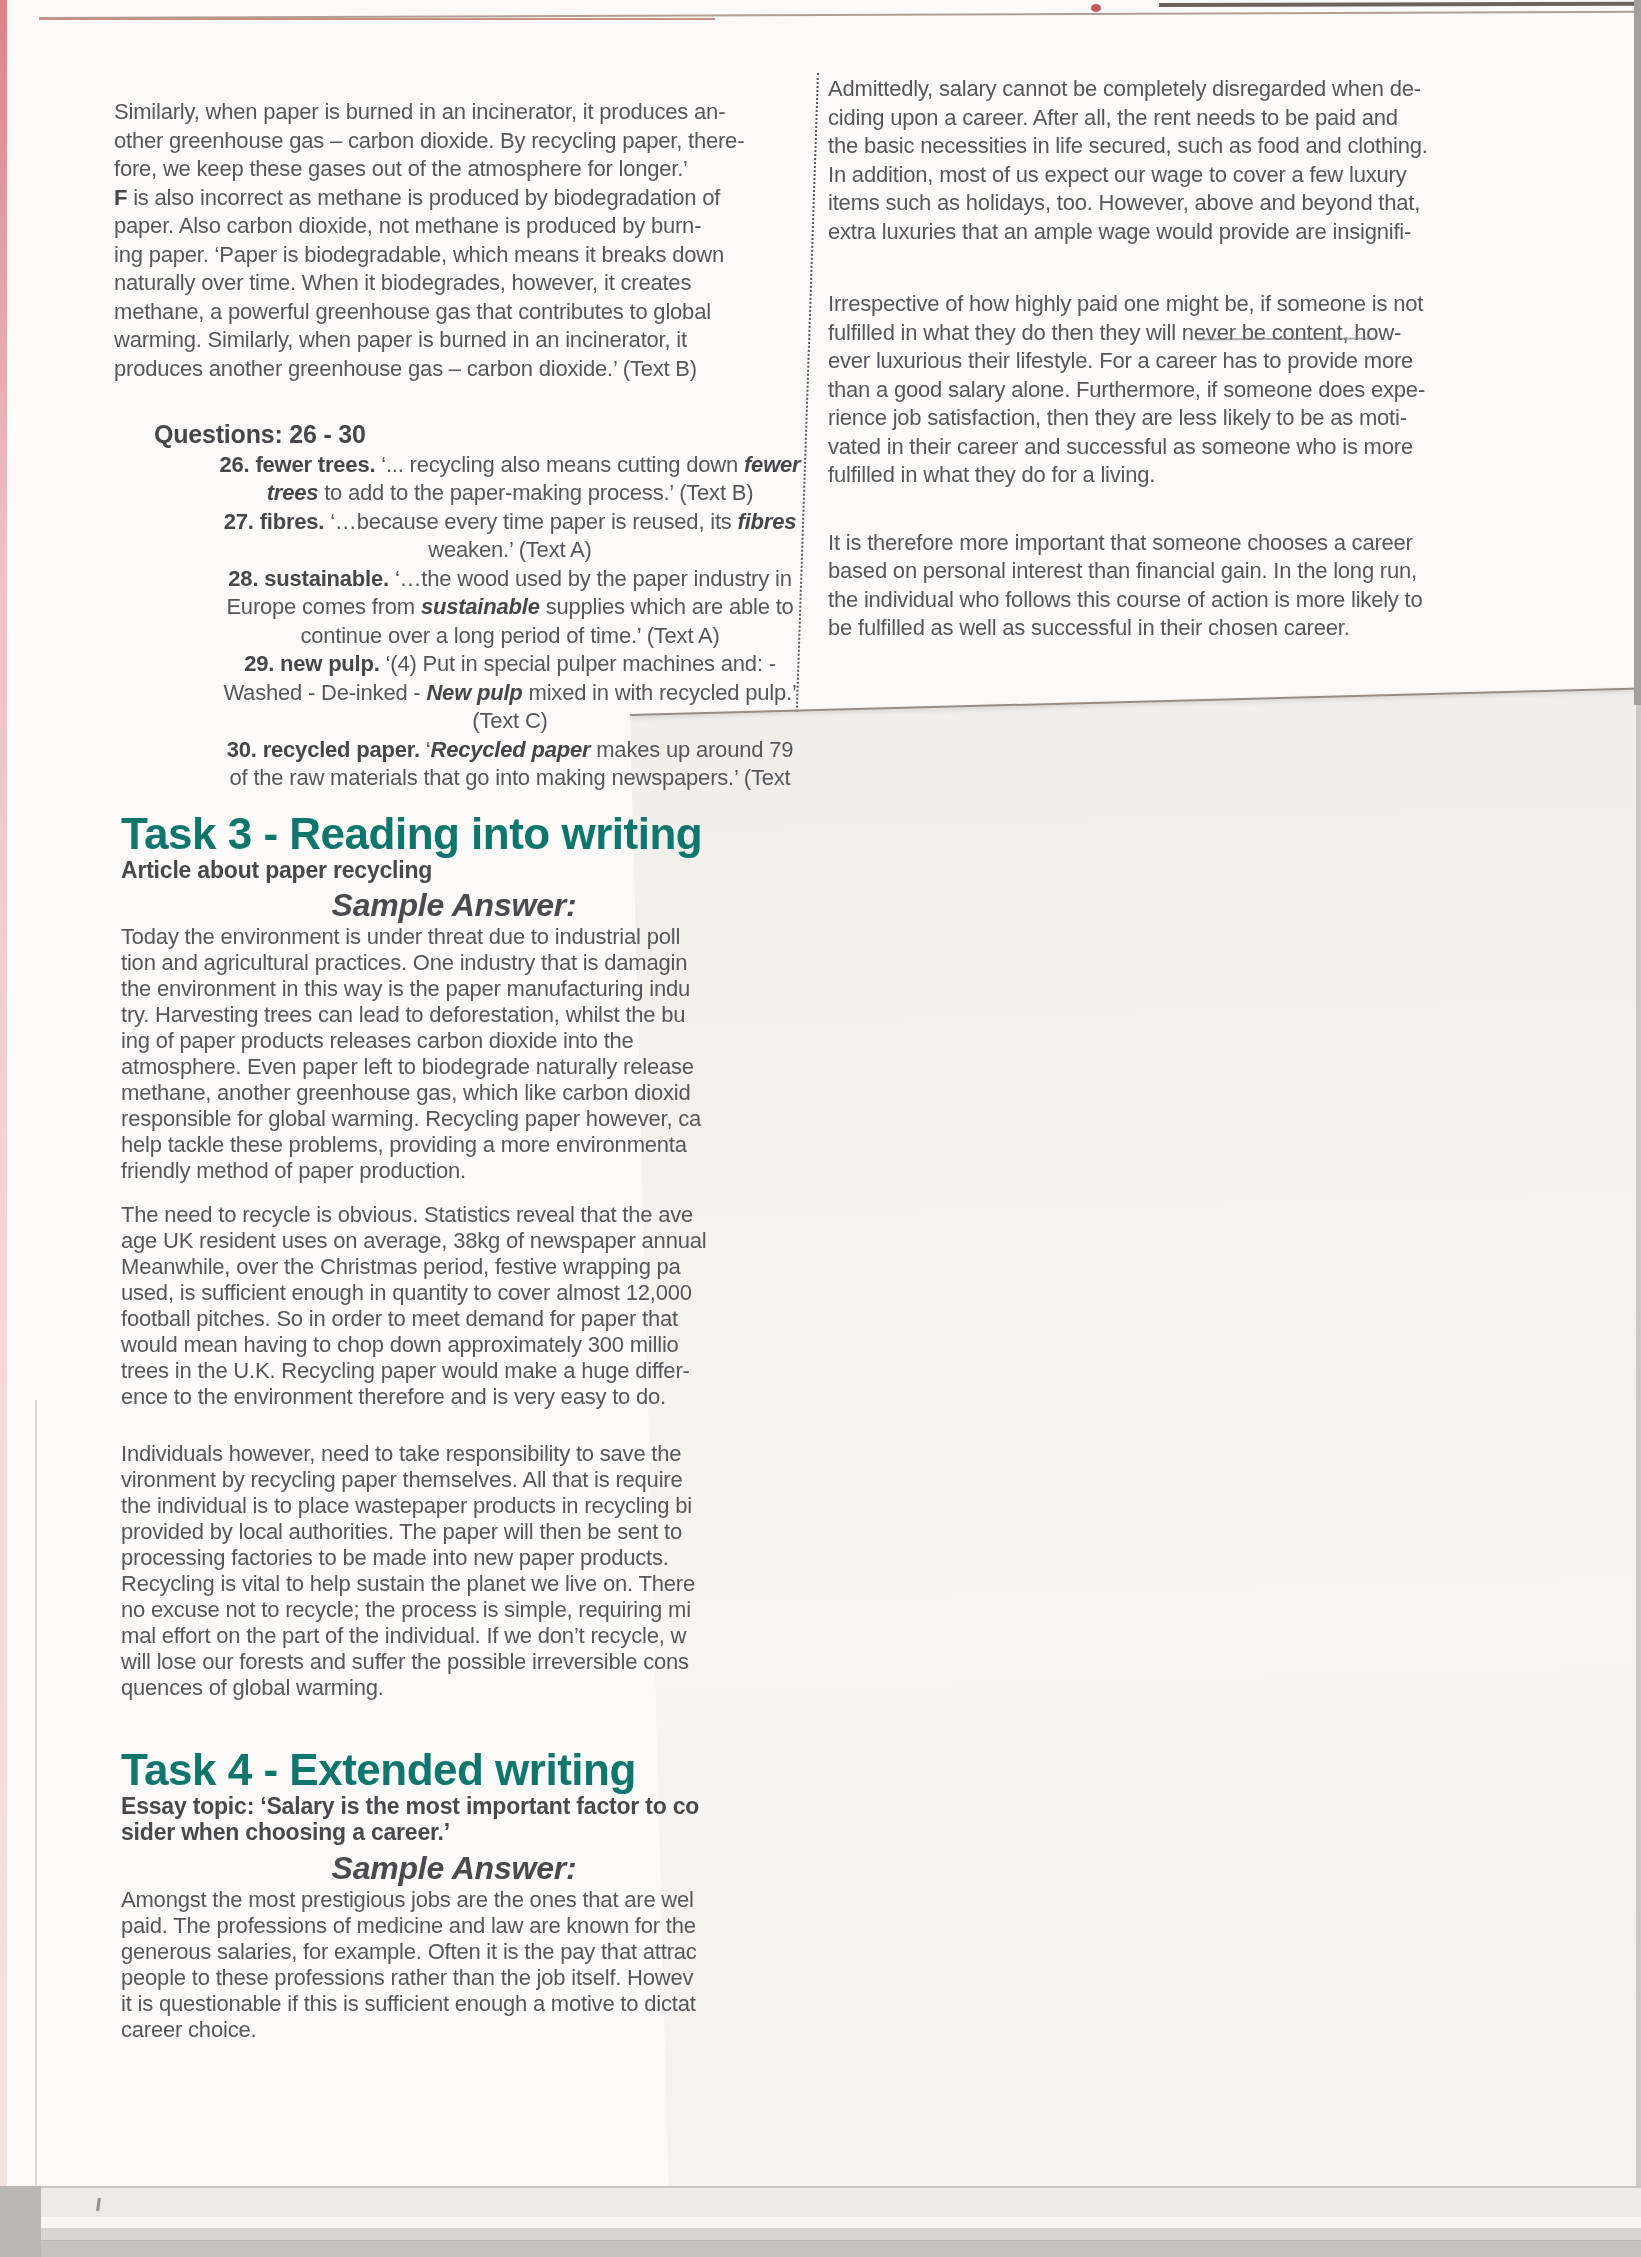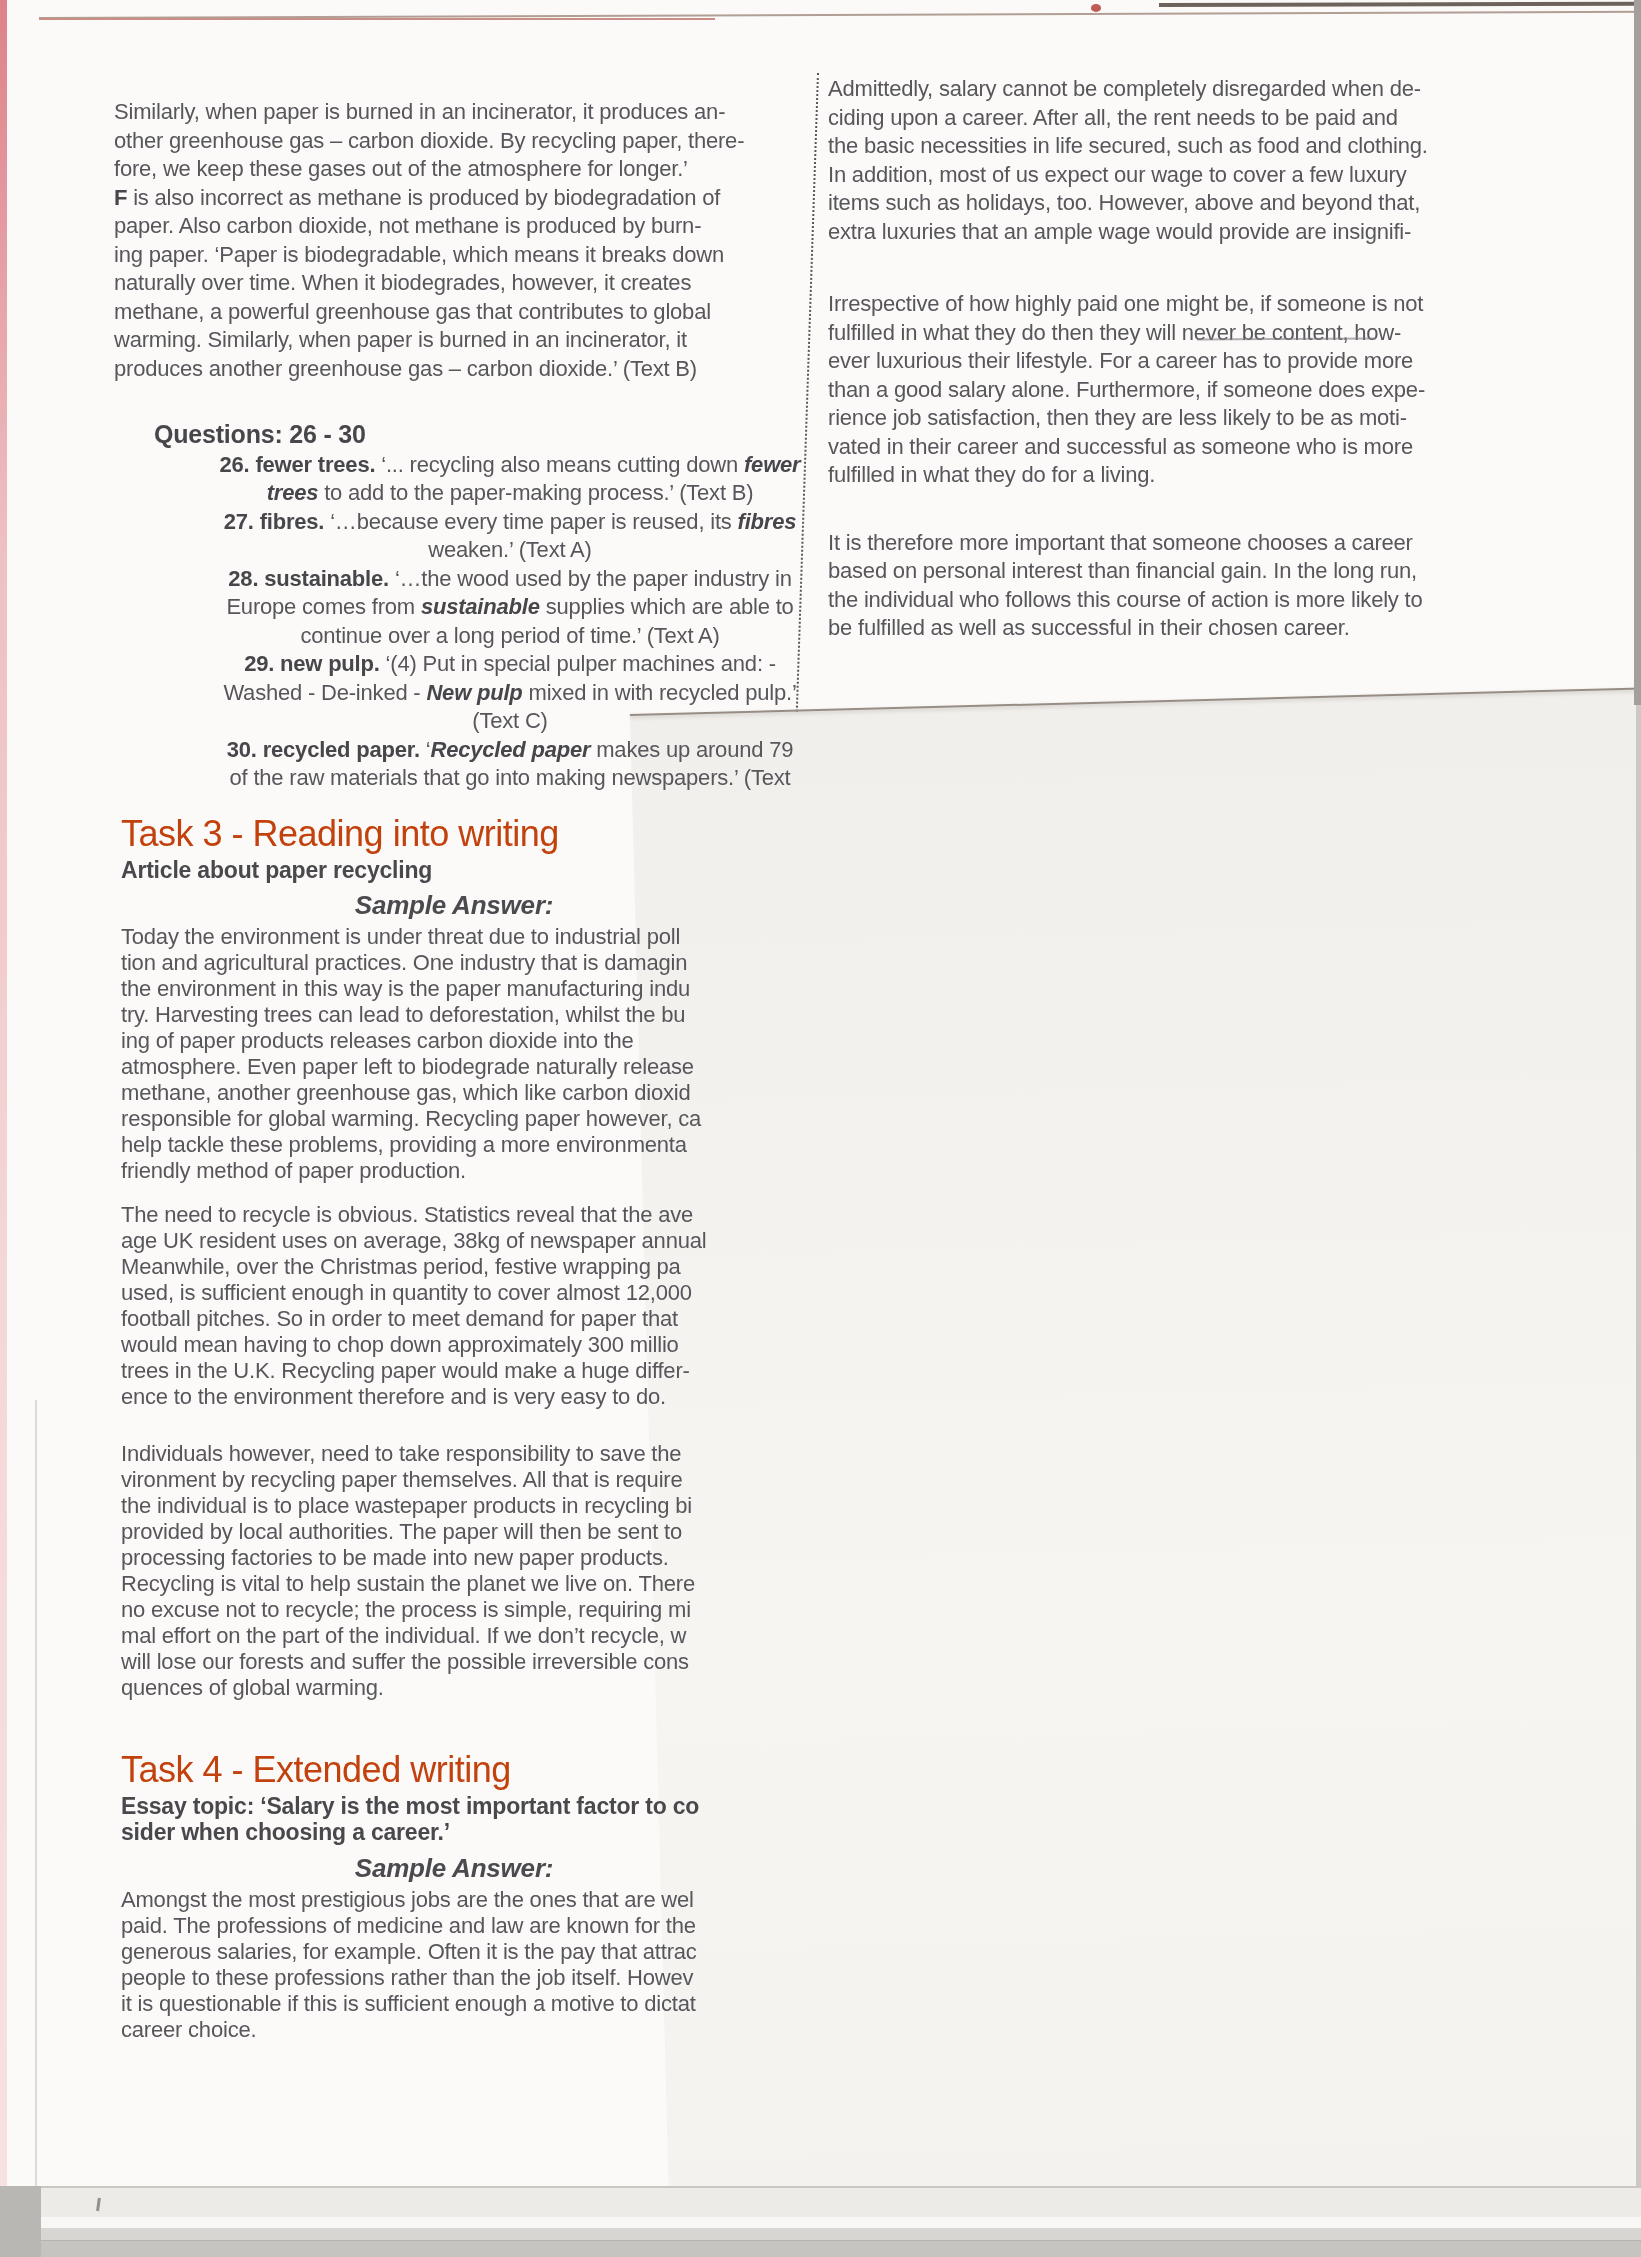--- a/index.html
+++ b/index.html
@@ -15,23 +15,23 @@
   .bi{font-weight:700;font-style:italic;color:#47464b;}
 
   
   #left-upper{left:114px;top:98px;width:792px;font-size:22px;line-height:28.5px;letter-spacing:-0.2px;z-index:5;}
   #questions-heading{margin-top:37px;font-size:25px;line-height:29px;font-weight:700;color:#47464b;margin-left:40px;}
   #question-lines{margin-top:1.9px;text-align:center;}
   #right-col{left:828px;top:75px;width:782px;font-size:22px;line-height:28.5px;letter-spacing:-0.2px;z-index:5;}
   .rpara2{margin-top:44px;}
   .rpara3{margin-top:39px;}
   #left-lower{left:121px;top:814px;width:734px;font-size:22px;line-height:26px;letter-spacing:-0.2px;z-index:5;}
-  .task-heading{font-size:36px;line-height:39px;font-weight:400;color:#c2410c;letter-spacing:-0.5px;}
+  .task-heading{font-size:44px;line-height:39px;font-weight:700;color:#0f766e;letter-spacing:-0.5px;}
   .article-subtitle{margin-top:3.9px;width:599px;text-align:left;font-size:23px;line-height:26px;font-weight:700;color:#49484d;}
-  .sample-answer{margin-top:5.8px;width:666px;text-align:center;font-size:26px;line-height:33px;font-weight:700;font-style:italic;color:#4b4a4f;}
+  .sample-answer{margin-top:5.8px;width:666px;text-align:center;font-size:32px;line-height:33px;font-weight:700;font-style:italic;color:#4b4a4f;}
   .lpara1{margin-top:1.9px;}
   .lpara2{margin-top:18.3px;}
   .lpara3{margin-top:31px;}
   .task4-heading{margin-top:49px;}
   .essay-topic{margin-top:3.9px;font-size:23px;line-height:26.6px;font-weight:700;color:#49484d;}
   .lpara4{margin-top:1.9px;}
 
   
   #dotted-divider{left:817px;top:73px;height:639px;width:0;border-left:2.9px dotted #56565c;transform-origin:top center;transform:rotate(1.9deg);z-index:4;}
   #sheet-under-region{left:630px;top:715px;width:1110px;height:1545px;background:linear-gradient(180deg,#f1efec,#f6f5f2 60%,#f3f2ef);transform-origin:left top;transform:rotate(-1.5deg);z-index:1;}

